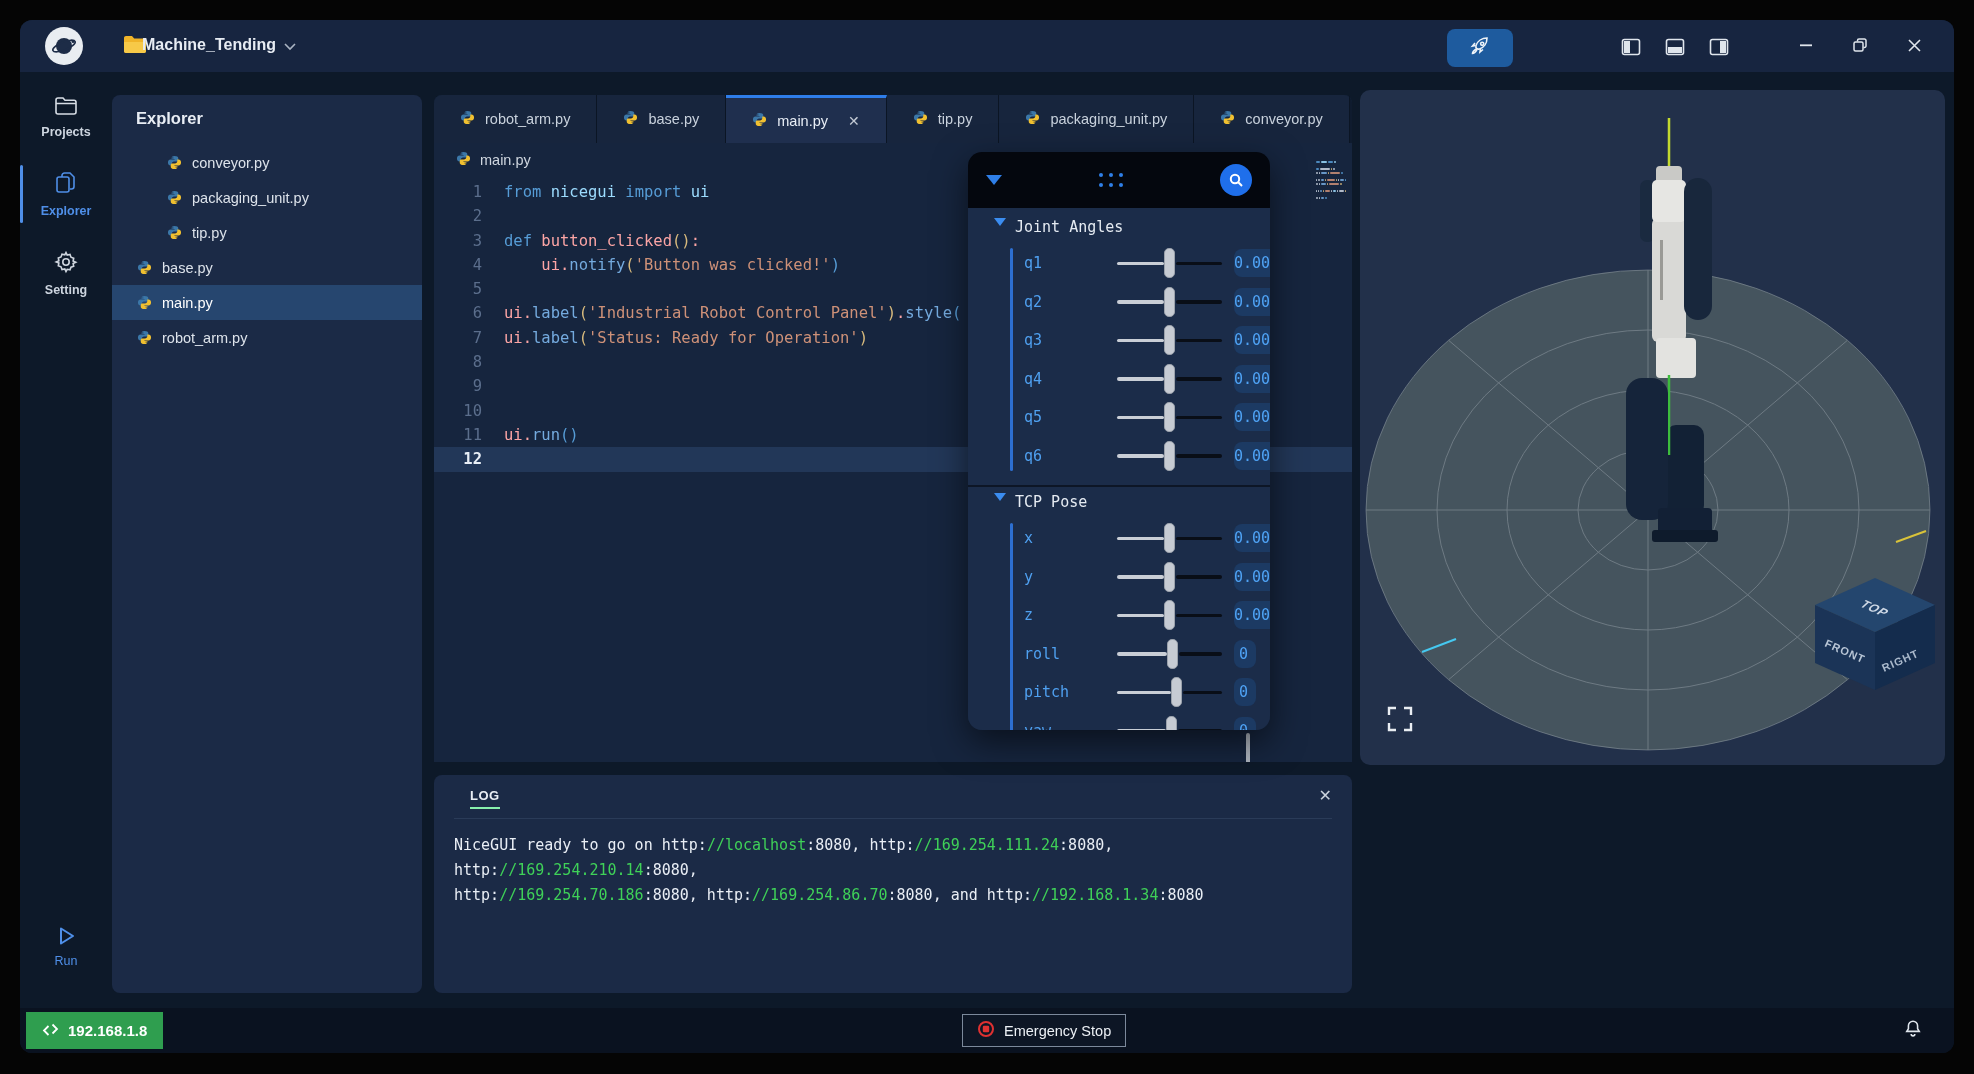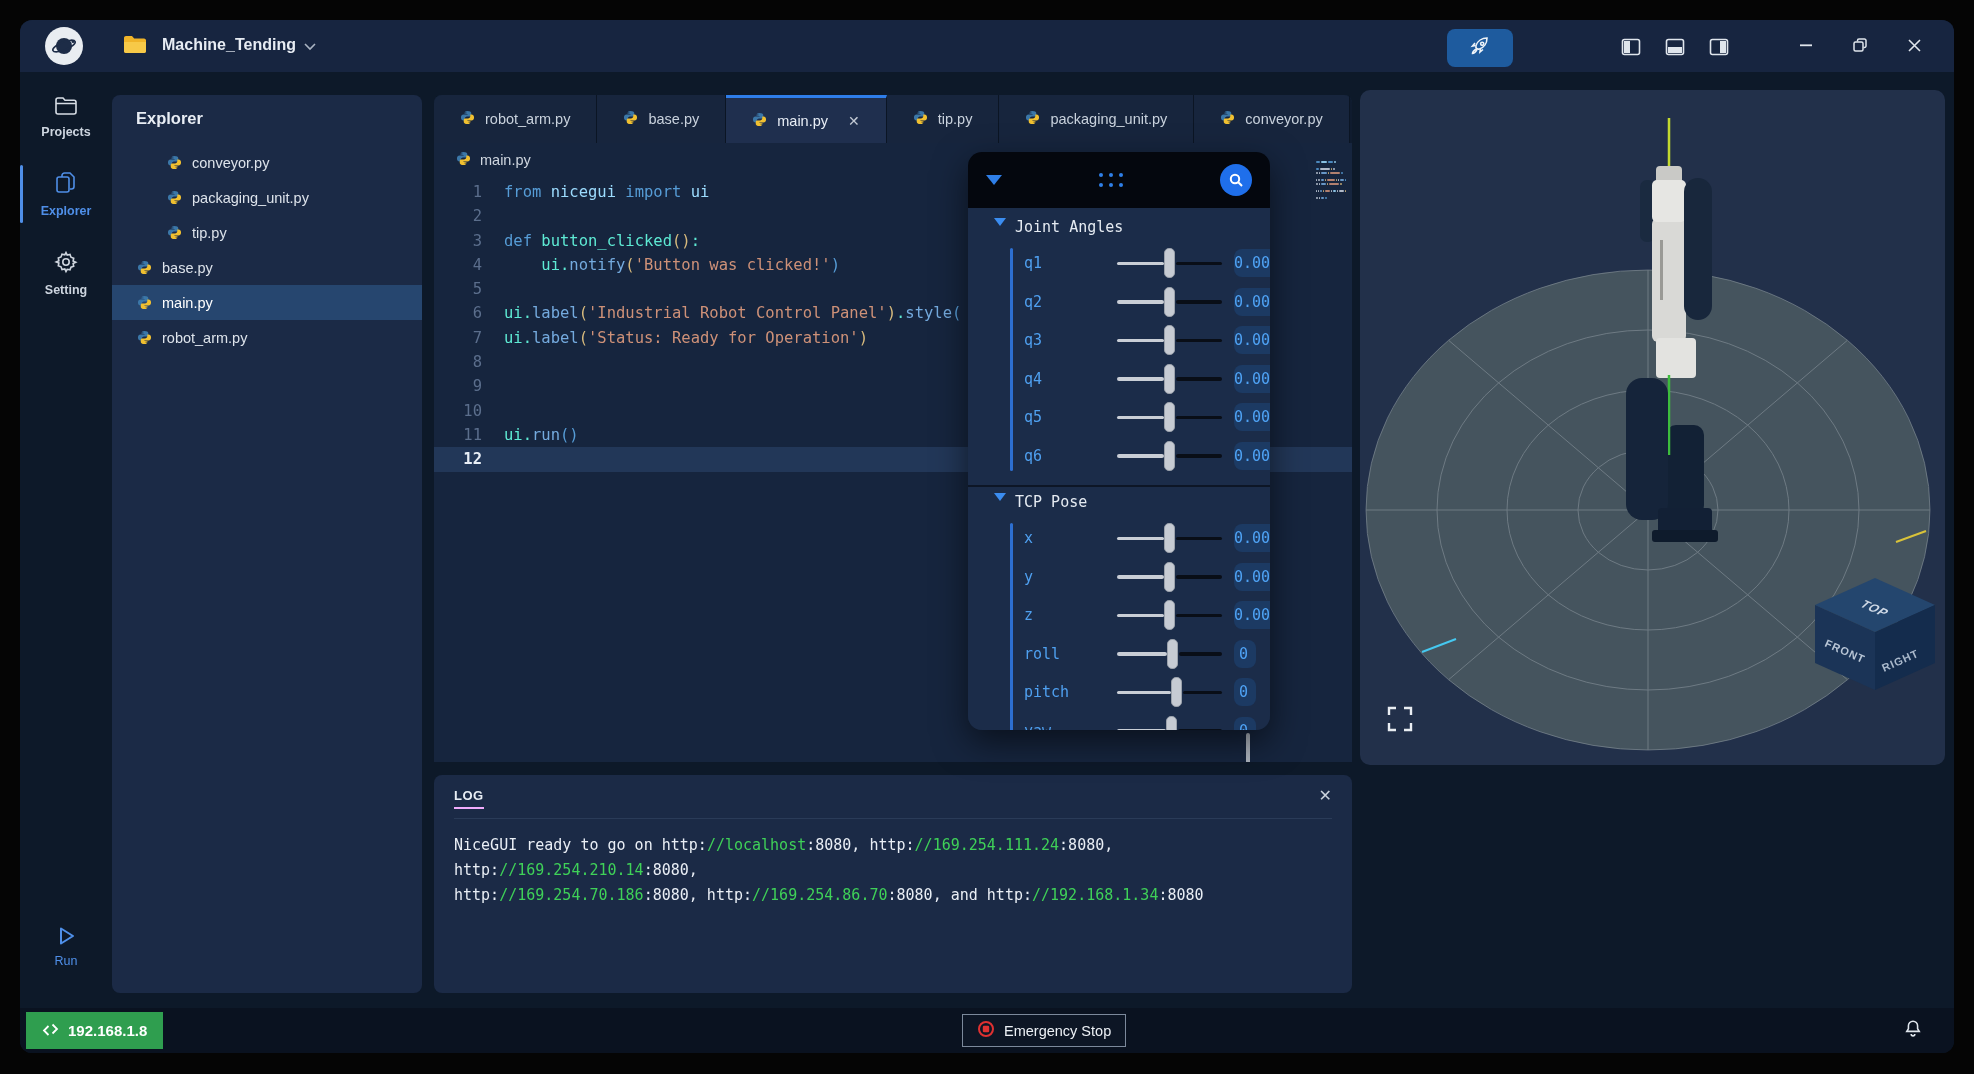--- a/index.html
+++ b/index.html
@@ -7,21 +7,21 @@
   .stage{position:relative;width:1974px;height:1074px;background:#050505;overflow:hidden;
          font-family:"Liberation Sans",sans-serif;color:#dfe5ee;}
   .window{position:absolute;left:20px;top:20px;width:1934px;height:1033px;background:#0d1929;
           border-radius:12px;overflow:hidden;}
 
   
   .titlebar{position:absolute;left:0;top:0;width:1934px;height:52px;background:#172540;}
   .logo{position:absolute;left:25px;top:7px;width:38px;height:38px;border-radius:50%;background:#e9edf1;
         display:flex;align-items:center;justify-content:center;}
   .tb-folder{position:absolute;left:103px;top:15px;width:24px;height:20px;}
-  .tb-title{position:absolute;left:142px;top:0;height:49px;display:flex;align-items:center;gap:8px;
+  .tb-title{position:absolute;left:122px;top:0;height:49px;display:flex;align-items:center;gap:8px;
             font-size:16px;font-weight:700;color:#e7ecf3;}
   .tb-title .chev{margin-top:2px;}
   .rocket-btn{position:absolute;left:1427px;top:9px;width:66px;height:38px;border-radius:8px;background:#1e5b9e;
               display:flex;align-items:center;justify-content:center;cursor:pointer;}
   .layout-group{position:absolute;left:1600px;top:16px;display:flex;gap:22px;align-items:center;}
   .win-group{position:absolute;left:1775px;top:14px;display:flex;gap:32px;align-items:center;}
   .tb-ico{width:22px;height:22px;display:flex;align-items:center;justify-content:center;cursor:pointer;}
 
   
   .rail{position:absolute;left:0;top:52px;width:92px;height:936px;}
@@ -50,21 +50,21 @@
   .tab .tab-close{margin-left:10px;color:#c3cad4;font-size:14px;display:none;cursor:pointer;}
   .tab.active .tab-close{display:inline;}
   .breadcrumb{position:absolute;left:0;top:48px;width:918px;height:34px;display:flex;align-items:center;gap:9px;
               padding-left:22px;font-size:14.5px;color:#cfd6df;}
   .code{position:absolute;left:0;top:82px;width:918px;bottom:0;font-family:"DejaVu Sans Mono",monospace;
         font-size:15.5px;line-height:24.3px;padding-top:3px;}
   .code-line{display:flex;white-space:pre;}
   .code-line .ln{width:48px;text-align:right;margin-right:22px;color:#5b6e8c;flex:0 0 48px;}
   .code-line.cur{background:#223758;}
   .code-line.cur .ln{color:#e8eef6;font-weight:700;}
-  .tk-kw{color:#569cd6}.tk-mod{color:#9cdcfe}.tk-v{color:#5eead4}.tk-fn{color:#74aade}
+  .tk-kw{color:#569cd6}.tk-mod{color:#9cdcfe}.tk-v{color:#fca5a5}.tk-fn{color:#74aade}
   .tk-str{color:#ce9178}.tk-pg{color:#d7ba7d}.tk-pb{color:#569cd6}
   .minimap{position:absolute;right:6px;top:66px;width:30px;}
   .mm-row{height:2px;margin-bottom:1.6px;display:flex;gap:1px;}
   .mm-bar{height:2px;border-radius:1px;opacity:.85;}
   .scroll-thumb{position:absolute;left:812px;top:638px;width:4px;height:60px;background:#c7ccd4;opacity:.85;border-radius:2px;}
 
   
   .inspector{position:absolute;left:948px;top:132px;width:302px;height:578px;z-index:5;
              box-shadow:0 12px 34px rgba(0,0,0,.55);border-radius:14px;font-family:"DejaVu Sans Mono",monospace;}
   .insp-head{height:56px;background:#04070e;border-radius:14px 14px 0 0;display:flex;align-items:center;
@@ -86,21 +86,21 @@
   .slider{position:relative;width:105px;height:30px;flex:0 0 105px;cursor:pointer;}
   .sl-left{position:absolute;top:13.5px;height:3.5px;left:0;background:#c9ced6;border-radius:2px;}
   .sl-right{position:absolute;top:13.5px;height:3.5px;right:0;background:#090e17;border-radius:2px;}
   .sl-handle{position:absolute;top:0;width:11px;height:30px;border-radius:5px;background:#c6cbd3;border:1px solid #9aa1ab;}
   .insp-value{margin-left:12px;width:50px;height:28px;background:#1c3a63;border-radius:8px;color:#4fa3f5;
               font-size:15px;display:flex;align-items:center;justify-content:flex-end;padding-right:8px;cursor:text;}
 
   
   .log{position:absolute;left:414px;top:755px;width:918px;height:218px;background:#1b2a46;border-radius:8px;padding:13px 20px;}
   .log-head{display:flex;justify-content:space-between;align-items:flex-start;border-bottom:1px solid #2a3b58;padding-bottom:9px;}
-  .log-title{font-size:13px;font-weight:700;letter-spacing:.5px;color:#e8edf4;border-bottom:2px solid #f0abfc;padding-bottom:4px;}
+  .log-title{font-size:13px;font-weight:700;letter-spacing:.5px;color:#e8edf4;border-bottom:2px solid #86efac;padding-bottom:4px;margin-left:16px;}
   .log-close{color:#c9d1db;font-size:16px;cursor:pointer;line-height:1;}
   .log-body{margin-top:14px;font-family:"DejaVu Sans Mono",monospace;font-size:15px;line-height:25px;}
   .tk-w{color:#e9eef5}.tk-g{color:#3fd158}
 
   
   .viewport{position:absolute;left:1340px;top:70px;width:585px;height:675px;background:#22304a;border-radius:10px;overflow:hidden;}
   .fs-btn{position:absolute;left:26px;bottom:32px;width:28px;height:28px;cursor:pointer;}
 
   
   .ctrl{position:absolute;left:1340px;top:762px;width:585px;height:218px;background:#ffffff;border-radius:12px;padding:28px 30px;}

